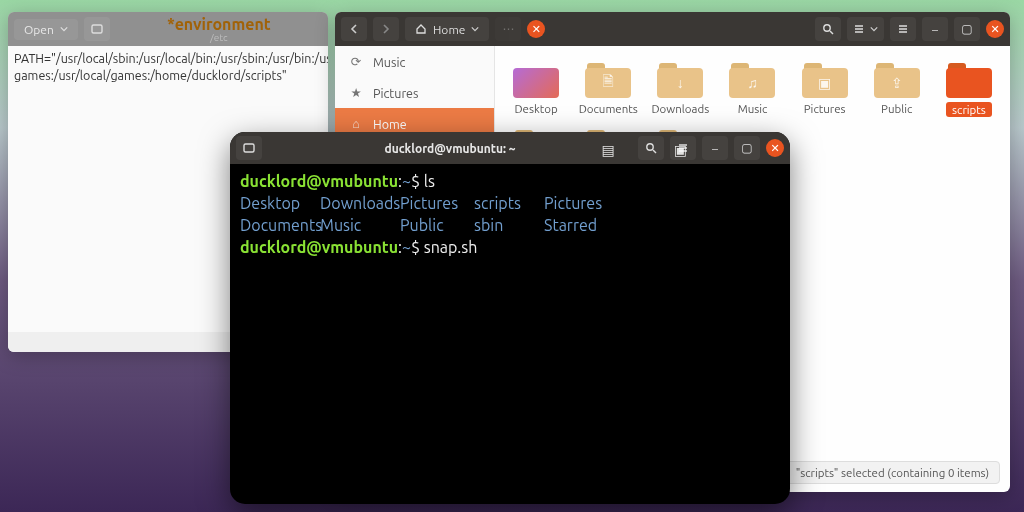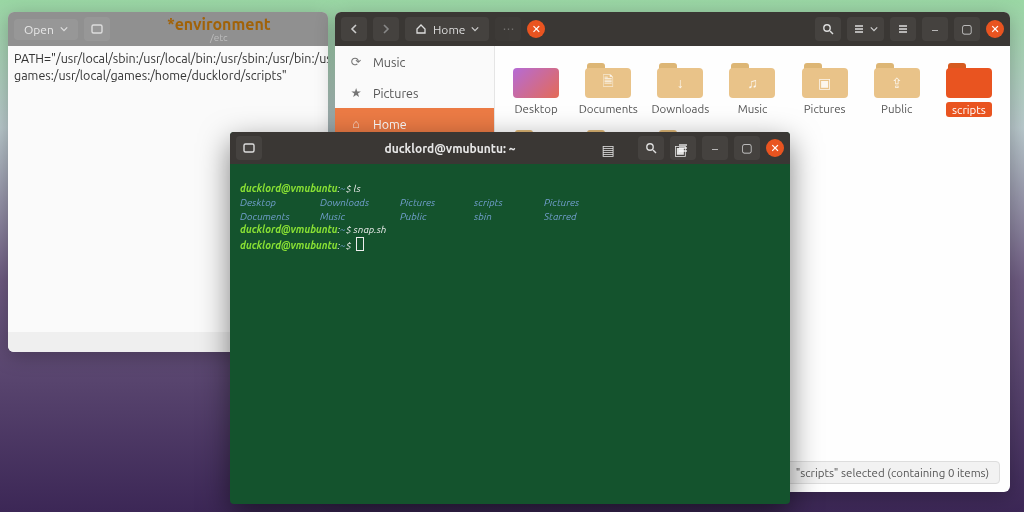--- a/index.html
+++ b/index.html
@@ -109,31 +109,31 @@
 
   .files-status {
     position: absolute; right: 10px; bottom: 8px;
     background: #f2f2f2; border: 1px solid #ddd; border-radius: 4px;
     padding: 4px 10px; font-size: 11.5px; color: #555;
   }
 
   
   .term {
     position: absolute; left: 230px; top: 132px; width: 560px; height: 372px;
-    background: #14532d; border-radius: 4px; overflow: hidden;
+    background: #000000; border-radius: 15px; overflow: hidden;
     box-shadow: 0 10px 30px rgba(0,0,0,.5);
   }
   .term-header {
     height: 32px; background: #3a3734; display: flex; align-items: center;
     padding: 0 6px; gap: 6px; color: #ddd; font-size: 12px;
   }
   .term-title { flex: 1; text-align: center; font-weight: 600; color: #e8e8e8; }
   .term-body {
-    padding: 18px 10px; font-family: "Ubuntu Mono", Menlo, monospace;
-    font-size: 10px; color: #eee; line-height: 1.38; font-style: italic;
+    padding: 6px 10px; font-family: "Ubuntu Mono", Menlo, monospace;
+    font-size: 16px; color: #eee; line-height: 1.38;
   }
   .tg { color: #8ae234; font-weight: 600; }  
   .tc { color: #729fcf; }                    
   .tw { color: #eee; }                       
   .tcur {
     display: inline-block; width: 8px; height: 14px; border: 1px solid #eee;
     vertical-align: -2px; margin-left: 2px;
   }
 
   svg { display: block; }
@@ -333,17 +333,14 @@
     <div style="display:grid;grid-template-columns:80px 80px 74px 70px 80px">
       <span class="tc">Documents</span>
       <span class="tc">Music</span>
       <span class="tc">Public</span>
       <span class="tc">sbin</span>
       <span class="tc">Starred</span>
     </div>
     <div>
       <span class="tg">ducklord@vmubuntu</span><span class="tw">:</span><span class="tc">~</span><span class="tw">$ </span><span class="tw">snap.sh</span>
     </div>
-    <div>
-      <span class="tg">ducklord@vmubuntu</span><span class="tw">:</span><span class="tc">~</span><span class="tw">$ </span><span class="tcur"></span>
-    </div>
   </div>
 </div>
 
 </body></html>

